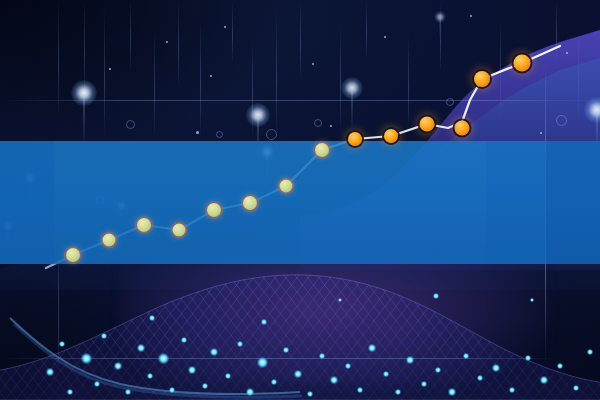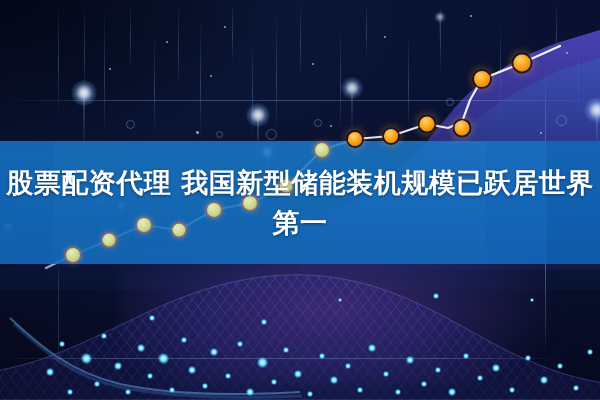--- a/index.html
+++ b/index.html
@@ -534,18 +534,14 @@
       <div class="marker lo" style="left: 286px; top: 186px; width: 13px; height: 13px;"></div>
       <div class="marker lo" style="left: 322px; top: 150px; width: 14px; height: 14px;"></div>
       <div class="marker hi" style="left: 355px; top: 139px; width: 14px; height: 14px;"></div>
       <div class="marker hi" style="left: 391px; top: 136px; width: 14px; height: 14px;"></div>
       <div class="marker hi" style="left: 427px; top: 124px; width: 15px; height: 15px;"></div>
       <div class="marker hi" style="left: 462px; top: 128px; width: 15px; height: 15px;"></div>
       <div class="marker hi" style="left: 482px; top: 79px; width: 16px; height: 16px;"></div>
       <div class="marker hi" style="left: 522px; top: 63px; width: 17px; height: 17px;"></div>
     </div>
 
-  <div class="headline">
-    <div class="l1">股票配资代理 我国新型储能装机规模已跃居世界</div>
-    <div class="l2">第一</div>
-  </div>
 
 </div>
 
 </body></html>

